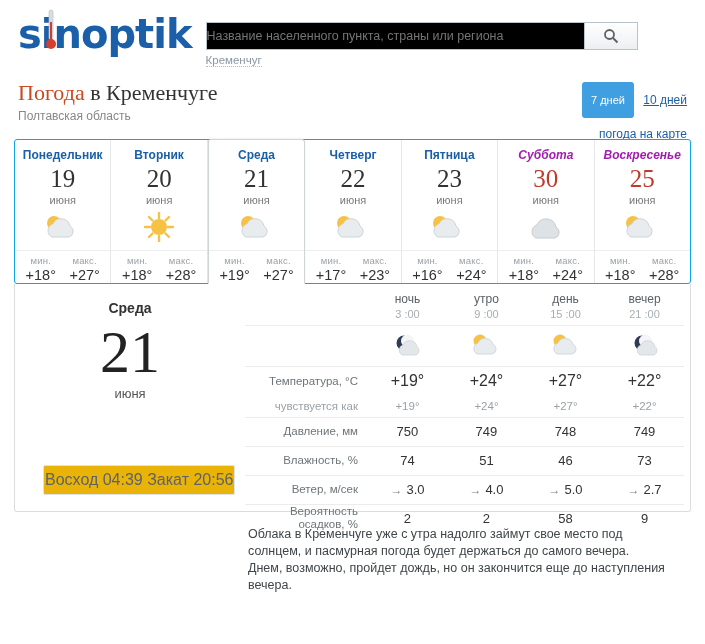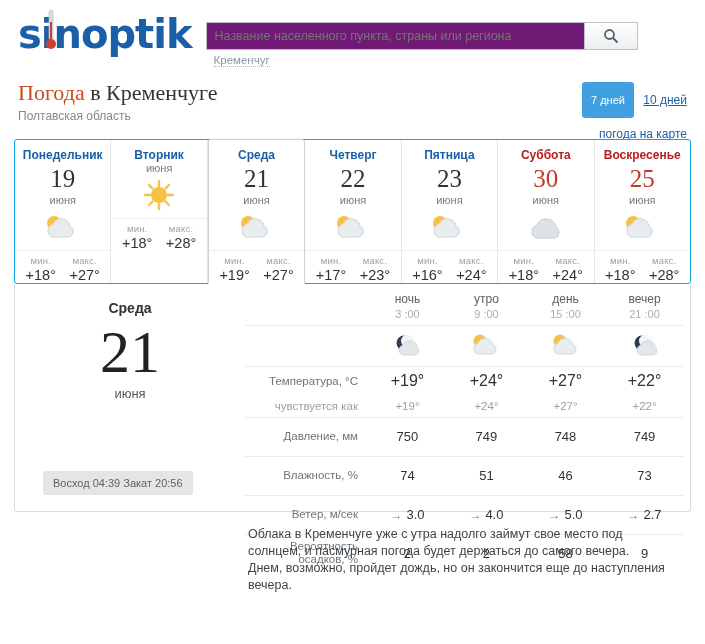--- a/index.html
+++ b/index.html
@@ -41,42 +41,42 @@
   .search-area {
     margin-left: 14px;
     margin-top: 8px;
   }
   .search-row { display: flex; }
   .search-input {
     width: 378px;
     height: 28px;
     border: 1px solid #b9c3cc;
     border-right: none;
-    padding: 0 8px;
+    padding: 0 0;
     font-size: 12.5px;
     color: #8b9399;
-    background: #701a75;
+    background: #000000;
     outline: none;
     font-family: "Liberation Sans", sans-serif;
   }
   .search-btn {
     width: 54px;
     height: 28px;
     border: 1px solid #b9c3cc;
     background: linear-gradient(#ffffff, #eceff1);
     cursor: pointer;
     display: flex;
     align-items: center;
     justify-content: center;
   }
   .search-sub {
     margin-top: 4px;
     font-size: 11.5px;
   }
-  .search-sub a { color: #8b96a0; text-decoration: none; border-bottom: 1px dotted #b0b8c0; margin-left: 8px; }
+  .search-sub a { color: #8b96a0; text-decoration: none; border-bottom: 1px dotted #b0b8c0; }
 
   
   .titleblock { padding: 14px 18px 6px 18px; position: relative; }
   h1 {
     margin: 0;
     font-size: 22px;
     font-weight: normal;
     color: #333;
     font-family: "Liberation Serif", serif;
   }
@@ -122,21 +122,21 @@
   .day.active {
     background: #fff;
     border: 1px solid #cfd4d8;
     border-bottom: 1px solid #fff;
     margin: -1px 0 -1px 0;
     box-shadow: 0 -1px 2px rgba(0,0,0,0.05);
     z-index: 3;
     border-radius: 3px 3px 0 0;
   }
   .dname { font-size: 12px; color: #1b5fa8; font-weight: bold; }
-  .dname.weekend { color: #b91c1c; }
+  .dname.weekend { color: #a21caf; font-style: italic; }
   .dnum {
     font-size: 25px;
     color: #333;
     font-family: "Liberation Serif", serif;
     line-height: 30px;
     margin-top: 2px;
   }
   .dnum.weekend { color: #c0392b; }
   .dmonth { font-size: 11px; color: #777; }
   .dicon { height: 34px; margin-top: 4px; display: flex; align-items: center; justify-content: center; }
@@ -175,24 +175,24 @@
     line-height: 68px;
     color: #222;
     margin-top: 2px;
   }
   .dl-month { font-size: 13px; color: #555; }
   .sunbox {
     position: absolute;
     left: 28px;
     bottom: 16px;
     border: 1px solid #dfe3e6;
-    background: #e5e5e5;
-    font-size: 11px;
+    background: #eab308;
+    font-size: 16px;
     color: #5c6368;
-    padding: 5px 9px;
+    padding: 5px 1px;
     border-radius: 2px;
     white-space: nowrap;
   }
 
   .detail-right { flex: 1; padding: 8px 6px 0 0; }
   table.grid { width: 100%; border-collapse: collapse; }
   table.grid td, table.grid th { padding: 0; }
   .rowlabel {
     text-align: right;
     font-size: 11.5px;
@@ -207,21 +207,21 @@
     color: #333;
     vertical-align: middle;
     width: 82px;
   }
   .hdr-part { font-size: 12px; color: #5a6166; text-align: center; padding-bottom: 2px !important; }
   .hdr-time { font-size: 11px; color: #a7aeb3; text-align: center; padding-bottom: 4px !important; }
   .icon-cell { text-align: center; height: 40px; }
   .sep td { border-bottom: 1px solid #ececec; height: 1px; padding: 0 !important; }
   .rowbig { height: 30px; font-size: 16px; }
   .feels td { color: #9aa1a6; font-size: 11.5px; height: 20px; }
-  .rowstd { height: 38px; }
+  .rowstd { height: 28px; }
   .wind-cell { font-size: 13px; }
   .arrow {
     display: inline-block;
     color: #7a8186;
     margin-right: 4px;
     font-size: 12px;
   }
   .two-line { line-height: 13px; }
 
   
@@ -293,20 +293,21 @@
       <div class="minmax-lbl">
         <span>мин.</span><span>макс.</span>
       </div>
       <div class="temps">
         <span>+18°</span><span>+27°</span>
       </div>
     </div>
 
     <div class="day">
       <div class="dname">Вторник</div>
+      <div class="dnum">20</div>
       <div class="dmonth">июня</div>
       <div class="dicon">
         <svg width="40" height="30" viewBox="0 0 40 30">
           <g stroke="#f6c244" stroke-width="2.4" stroke-linecap="round">
             <line x1="20" y1="1" x2="20" y2="6"></line>
               <line x1="20" y1="24" x2="20" y2="29"></line>
             <line x1="6" y1="15" x2="11" y2="15"></line>
               <line x1="29" y1="15" x2="34" y2="15"></line>
             <line x1="10" y1="5" x2="13.5" y2="8.5"></line>
               <line x1="26.5" y1="21.5" x2="30" y2="25"></line>

